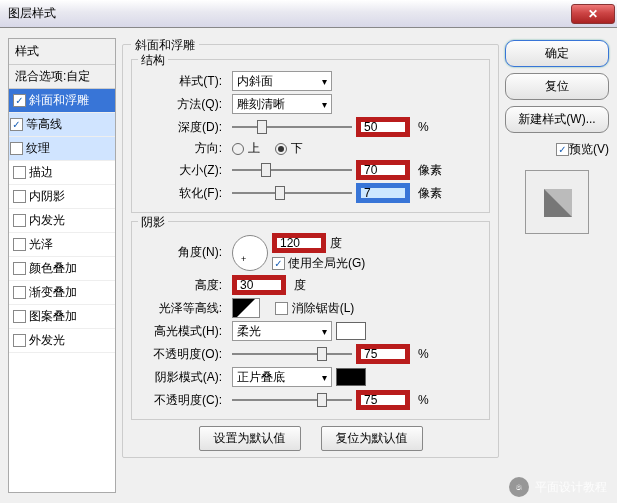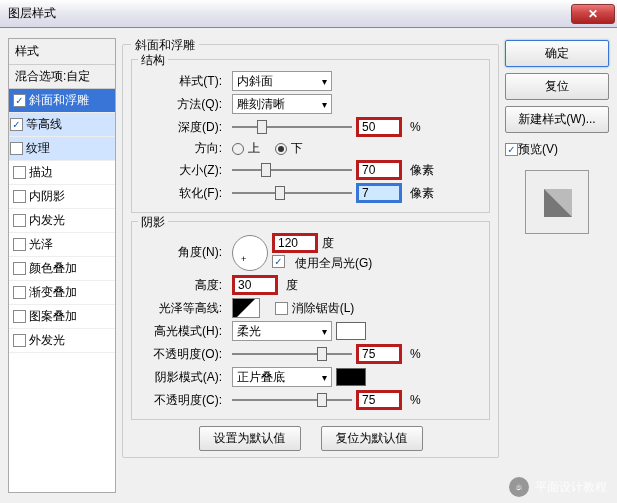--- a/index.html
+++ b/index.html
@@ -21,35 +21,35 @@
 .grp-title{position:absolute;top:-8px;left:8px;background:#f0f0f0;padding:0 4px}
 .subgrp{border:1px solid #ccc;padding:8px 6px 6px;margin-top:8px;position:relative}
 .sub-title{position:absolute;top:-8px;left:6px;background:#f0f0f0;padding:0 3px}
 .row{display:flex;align-items:center;margin:3px 0;gap:4px}
 .lbl{width:90px;text-align:right;padding-right:6px}
 .sel{border:1px solid #999;background:#fff;height:20px;padding:0 18px 0 4px;min-width:100px;position:relative;display:inline-flex;align-items:center}
 .sel::after{content:"▾";position:absolute;right:4px;font-size:10px}
 .slider{flex:1;height:18px;display:flex;align-items:center;min-width:90px;max-width:120px}
 .track{height:2px;background:#888;width:100%;position:relative}
 .thumb{width:10px;height:14px;background:#eee;border:1px solid #666;position:absolute;top:-6px;transform:translateX(-50%)}
-.numbox{width:46px;height:20px;border:3px solid #b91c1c;background:#fff;padding:0 3px;display:inline-flex;align-items:center}
+.numbox{width:54px;height:20px;border:5px solid #b91c1c;background:#fff;padding:0 3px;display:inline-flex;align-items:center}
 .numbox.hl{background:#cde8ff;border-color:#3875d7}
 .unit{padding-left:4px}
 .radio{width:12px;height:12px;border:1px solid #666;border-radius:50%;display:inline-flex;align-items:center;justify-content:center}
 .radio.on::after{content:"";width:6px;height:6px;background:#333;border-radius:50%}
 .angle-circ{width:36px;height:36px;border:1px solid #888;border-radius:50%;background:#fff;position:relative}
 .angle-circ::after{content:"+";position:absolute;left:8px;top:18px;font-size:9px}
 .swatches{width:28px;height:20px;border:1px solid #888;background:linear-gradient(135deg,#000 49%,#fff 51%)}
 .color-box{width:30px;height:18px;border:1px solid #666}
 .btn-row{display:flex;gap:20px;justify-content:center;padding:6px 0 0}
 .btn{border:1px solid #888;background:linear-gradient(#fdfdfd,#e4e4e4);padding:3px 14px;border-radius:2px}
 .right-col{width:104px;display:flex;flex-direction:column;gap:6px;padding-top:2px}
-.rbtn{border:1px solid #888;background:linear-gradient(#fdfdfd,#e4e4e4);padding:4px 0;border-radius:2px;text-align:center}
+.rbtn{border:1px solid #888;background:linear-gradient(#fdfdfd,#e4e4e4);padding:4px 0;border-radius:9px;text-align:center}
 .rbtn.primary{border:1px solid #3875d7;box-shadow:0 0 2px #5a9}
-.preview-chk{display:flex;align-items:center;gap:0;justify-content:flex-start;padding:2px 0}
+.preview-chk{display:flex;align-items:center;gap:0;justify-content:flex-end;padding:2px 0}
 .preview-box{width:64px;height:64px;border:1px solid #999;background:#eee;margin:4px auto;position:relative}
 .preview-bevel{position:absolute;left:18px;top:18px;width:0;height:0;border-left:28px solid #777;border-top:28px solid #bbb}
 .watermark{position:absolute;right:10px;bottom:6px;color:#fff;opacity:.85;display:flex;align-items:center;gap:6px;font-size:14px}
 .wm-ico{width:20px;height:20px;border-radius:50%;background:#888;display:inline-flex;align-items:center;justify-content:center;color:#fff;font-size:10px}
 </style>
 </head>
 <body>
 
 <div class="titlebar">
   <span class="titlebar-text">图层样式</span>
@@ -158,21 +158,21 @@
       <div class="subgrp">
         <span class="sub-title">阴影</span>
         <div class="row">
           <span class="lbl">角度(N):</span>
           <div class="angle-circ"></div>
           <div style="display:flex;flex-direction:column;gap:2px">
             <div style="display:flex;align-items:center;gap:4px">
                 <span class="numbox">120</span>
                 <span>度</span>
               </div>
-            <div style="display:flex;align-items:flex-start;gap:10px">
+            <div style="display:flex;align-items:center;gap:3px">
                 <span class="chk on"></span>
                 <span>使用全局光(G)</span>
               </div>
           </div>
         </div>
         <div class="row">
             <span class="lbl">高度:</span>
             <span class="numbox">30</span>
             <span class="unit">度</span>
           </div>

